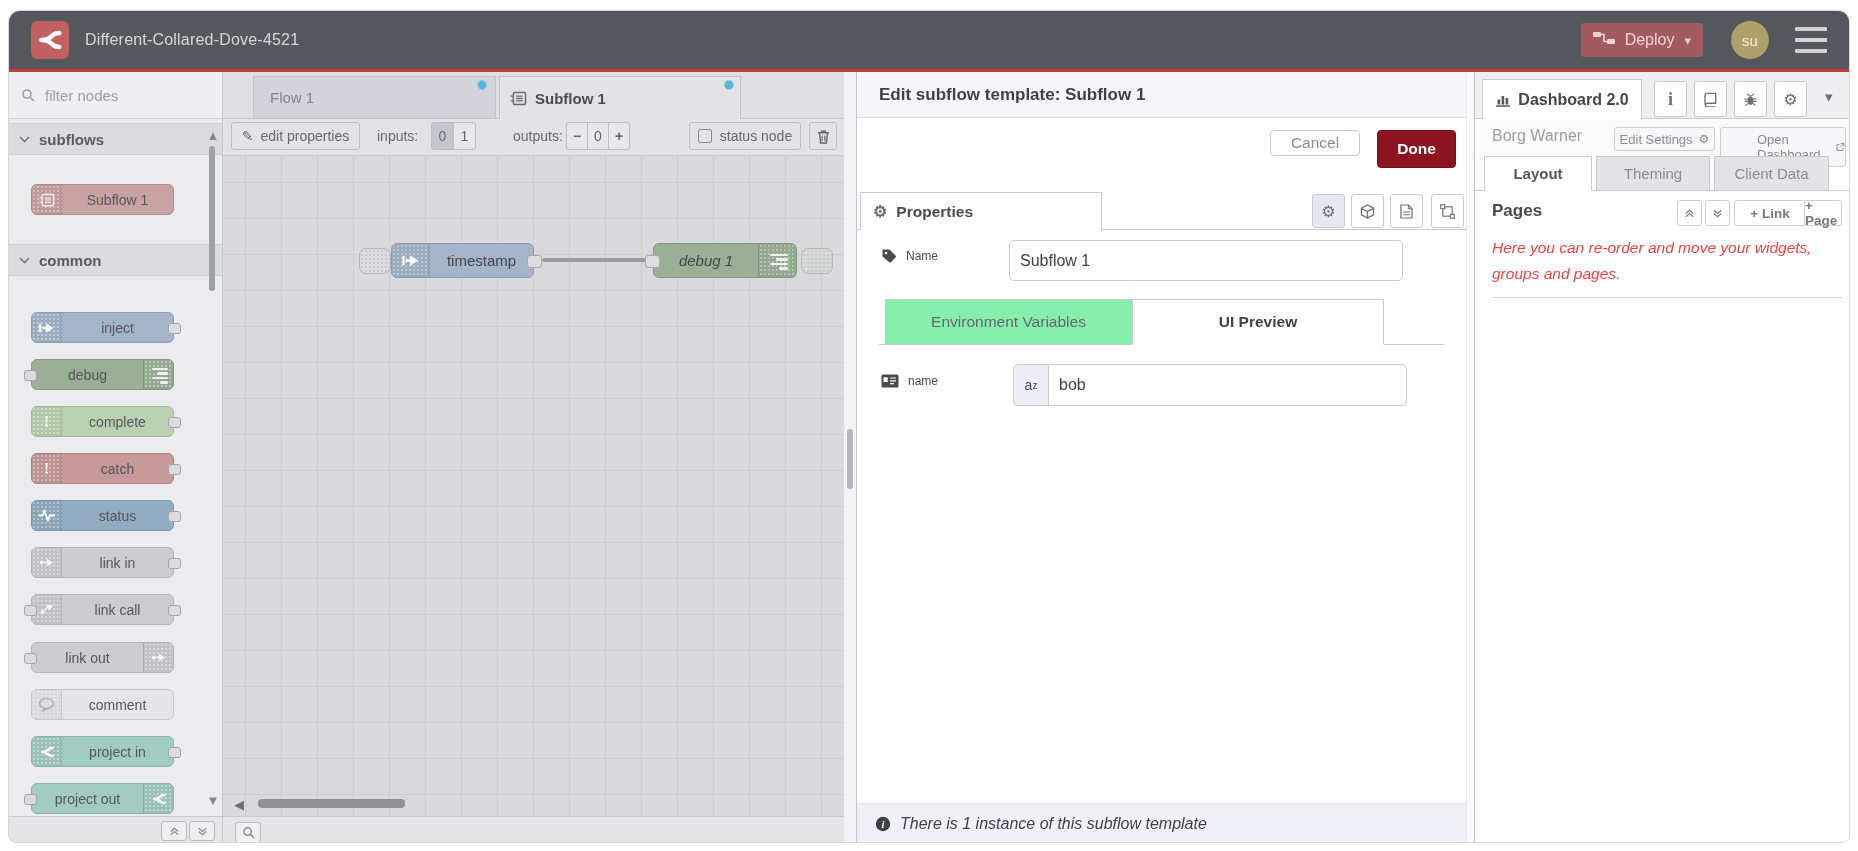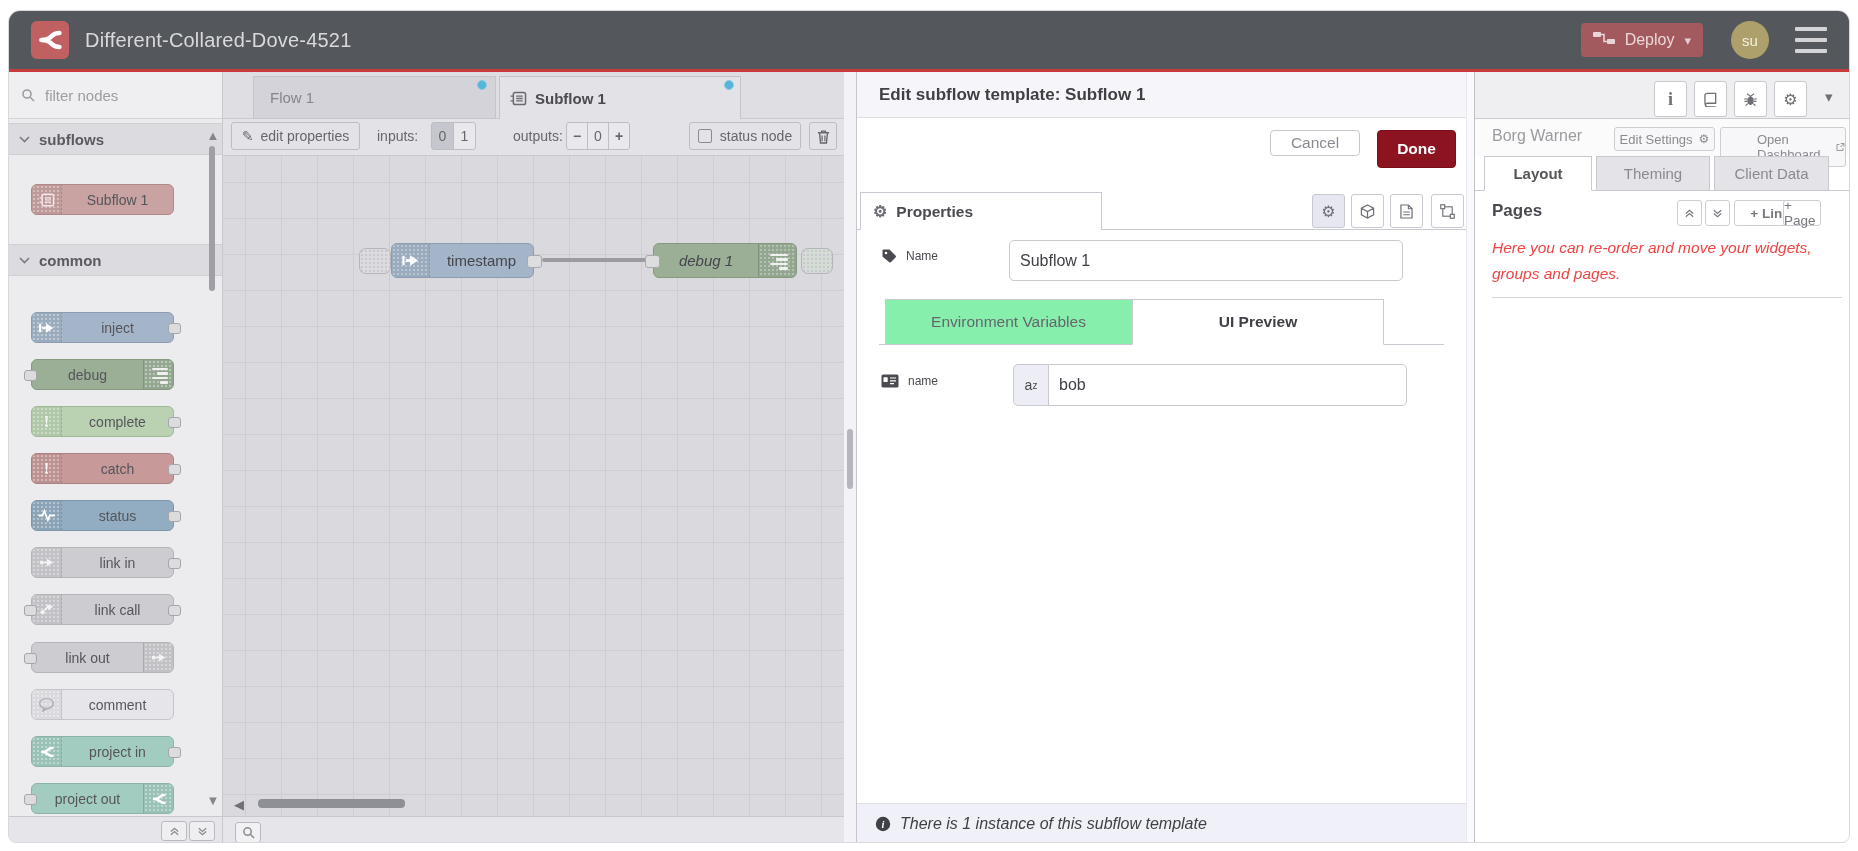--- a/index.html
+++ b/index.html
@@ -3,21 +3,21 @@
 <meta charset="utf-8">
 <style>
   html,body{margin:0;padding:0;background:#fff;font-family:"Liberation Sans",sans-serif;}
   *{box-sizing:border-box;}
   #stage{position:relative;width:1858px;height:851px;background:#fff;overflow:hidden;}
   #window{position:absolute;left:8px;top:10px;width:1842px;height:833px;background:#ECECEF;
     border:1px solid #D8D8DB;border-radius:12px 12px 8px 8px;overflow:hidden;}
   
   .header{position:absolute;left:0;top:0;right:0;height:58px;background:var(--c-header_bg,#54585C);display:flex;align-items:center;}
   .logo{width:38px;height:38px;margin-left:22px;border-radius:6px;background:var(--c-logo_bg,#C06060);display:flex;align-items:center;justify-content:center;}
-  .htitle{color:#D9D9DB;font-size:20px;margin-left:16px;letter-spacing:.2px;}
+  .htitle{color:#D9D9DB;font-size:16px;margin-left:16px;letter-spacing:.2px;}
   .hright{position:absolute;right:0;top:0;height:58px;display:flex;align-items:center;}
   .deploy{height:34px;background:var(--c-deploy_bg,#A25A5E);border-radius:4px;display:flex;align-items:center;padding:0 12px;color:#EDD8D8;font-size:16px;}
   .deploy .dlabel{margin:0 10px 0 10px;}
   .caret{font-size:13px;color:#E3CFCF;}
   .avatar{width:38px;height:38px;border-radius:50%;background:var(--c-avatar_bg,#ADA06A);color:#F4F0E2;display:flex;align-items:center;justify-content:center;font-size:15px;margin-left:28px;}
   .menu-btn{width:32px;height:26px;margin:0 22px 0 26px;display:flex;flex-direction:column;justify-content:space-between;}
   .menu-btn i{display:block;height:4px;background:#D4D4D6;border-radius:1px;}
   .redline{position:absolute;left:0;top:58px;right:0;height:3px;background:var(--c-accent_red,#C73B3B);}
   
   .main{position:absolute;left:0;top:61px;right:0;height:772px;}
@@ -470,20 +470,29 @@
               <circle cx="8" cy="8" r="7.2" fill="#3F3F46"></circle>
               <text x="8" y="11.6" text-anchor="middle" font-family="Liberation Serif" font-size="10.5" font-style="italic" font-weight="bold" fill="#fff">i</text>
             </svg>
         <span>There is 1 instance of this subflow template</span>
       </div>
       <div class="dlg-vscroll"></div>
     </div>
 
     <div class="sidebar">
       <div class="sb-tabbar">
+        <div class="sb-tab">
+          <svg width="16" height="15" viewBox="0 0 16 15">
+                <path d="M1 14 H15" stroke="currentColor" stroke-width="1.6"></path>
+                <rect x="2.6" y="7.5" width="2.6" height="5" fill="currentColor"></rect>
+                <rect x="6.6" y="4" width="2.6" height="8.5" fill="currentColor"></rect>
+                <rect x="10.6" y="6" width="2.6" height="6.5" fill="currentColor"></rect>
+              </svg>
+          <span>Dashboard 2.0</span>
+        </div>
         <div class="sb-icon-btn" style="left:179px;">
               <span style="font-family:'Liberation Serif',serif;font-weight:bold;font-size:18px;">i</span>
             </div>
         <div class="sb-icon-btn" style="left:219px;">
           <svg width="15" height="15" viewBox="0 0 16 16">
                 <path d="M4 1.5 h9.5 v10.5 H4.5 a1.9 1.9 0 0 0 0 3.8 h9" fill="none" stroke="currentColor" stroke-width="1.4"></path>
                 <path d="M4 1.5 a1.9 1.9 0 0 0 -1.9 1.9 v10" fill="none" stroke="currentColor" stroke-width="1.4"></path>
               </svg>
         </div>
         <div class="sb-icon-btn" style="left:259px;">
@@ -524,20 +533,20 @@
         <svg width="11" height="11" viewBox="0 0 12 12">
               <path d="M2 6 L6 2.5 L10 6 M2 9.5 L6 6 L10 9.5" fill="none" stroke="currentColor" stroke-width="1.3"></path>
             </svg>
       </div>
       <div class="pg-btn" style="left:230px;width:25px;">
         <svg width="11" height="11" viewBox="0 0 12 12" style="transform:rotate(180deg);">
               <path d="M2 6 L6 2.5 L10 6 M2 9.5 L6 6 L10 9.5" fill="none" stroke="currentColor" stroke-width="1.3"></path>
             </svg>
       </div>
       <div class="pg-btn" style="left:259px;width:72px;font-weight:bold;">+ Link</div>
-      <div class="pg-btn" style="left:308px;width:38px;font-weight:normal;">+ Page</div>
+      <div class="pg-btn" style="left:329px;width:38px;font-weight:bold;">+ Page</div>
       <div class="sb-help">Here you can re-order and move your widgets, groups and pages.</div>
       <div class="sb-divider"></div>
     </div>
 
   </div>
 </div>
 </div>
 
 </body></html>

